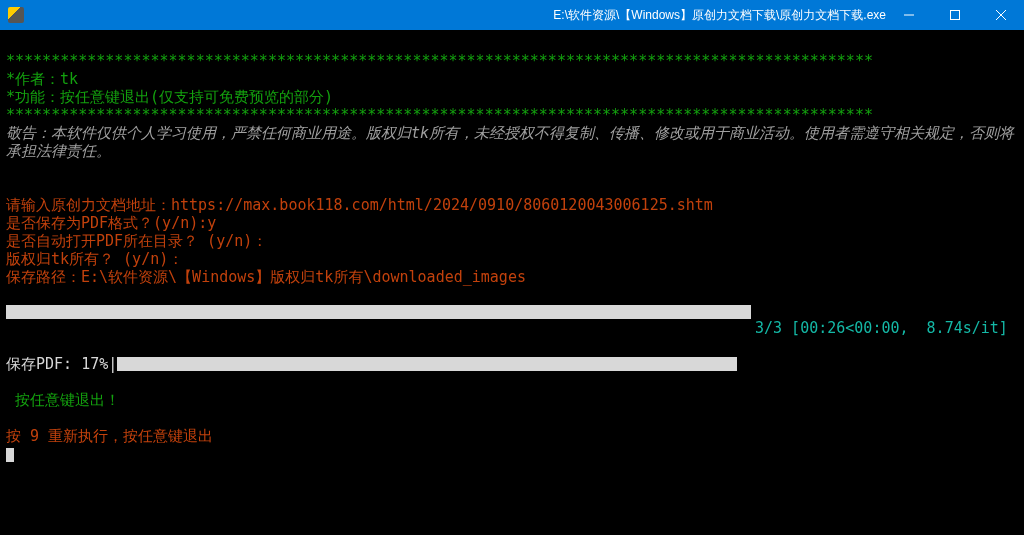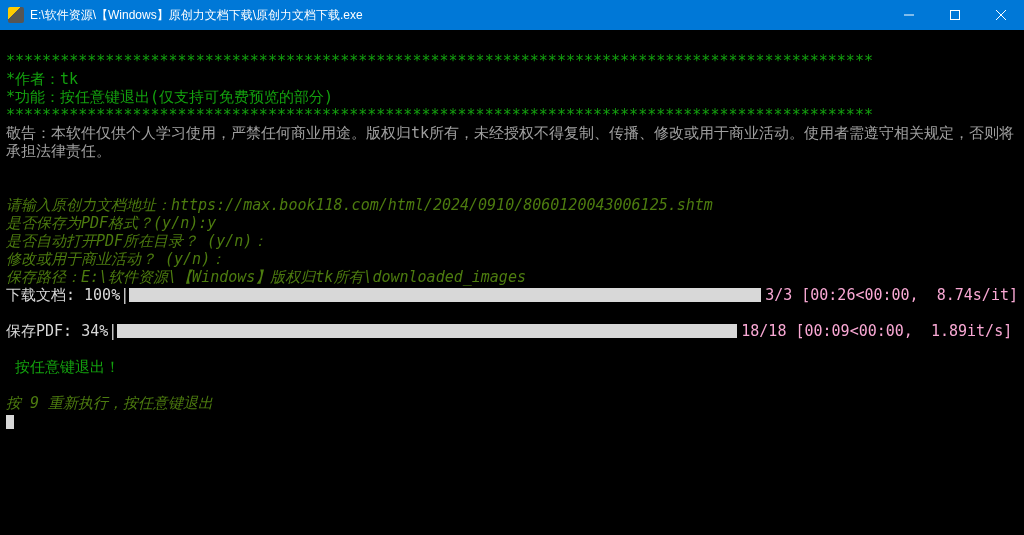--- a/index.html
+++ b/index.html
@@ -1,31 +1,31 @@
 <!DOCTYPE html>
 <html><head>
 <meta charset="utf-8">
 <style>
   * { margin: 0; padding: 0; box-sizing: border-box; }
   html, body { width: 1024px; height: 535px; overflow: hidden; font-family: "Consolas", "SimSun", monospace; }
   .window { width: 1024px; height: 535px; background: #000; display: flex; flex-direction: column; }
   .titlebar { height: 30px; background: #0078d7; display: flex; align-items: center; color: #fff; font-size: 12px; font-family: "Segoe UI", "Microsoft YaHei", sans-serif; }
   .titlebar-icon { width: 16px; height: 16px; margin: 0 6px 0 8px; background: linear-gradient(135deg,#ffcc00 0 40%,#555 40% 100%); border-radius: 2px; }
-  .titlebar-text { flex: 1; white-space: nowrap; overflow: hidden; }
+  .titlebar-text { flex: 1; white-space: nowrap; overflow: hidden; text-align: right; }
   .winbtns { display: flex; height: 100%; }
   .winbtn { width: 46px; height: 100%; display: flex; align-items: center; justify-content: center; color: #fff; font-size: 12px; }
   .winbtn svg { width: 10px; height: 10px; stroke: #fff; stroke-width: 1; fill: none; }
   .console { flex: 1; background: #000; padding: 4px 6px 6px 6px; font-size: 15px; line-height: 18px; color: #cccccc; white-space: pre; overflow: hidden; }
   .green { color: #13a10e; }
   .gray  { color: #a0a0a0; }
-  .white { color: #4d7c0f; font-style: italic; }
+  .white { color: #c2410c; }
   .barline { display: flex; align-items: center; }
   .barlabel { color: #d8d8d8; }
   .bar { display: inline-block; height: 14px; background: #d8d8d8; vertical-align: middle; }
-  .barstats { color: #f9a8d4; margin-left: 4px; }
+  .barstats { color: #14b8a6; margin-left: 4px; margin-top: 33px; }
   .cursor { display: inline-block; width: 8px; height: 14px; background: #d8d8d8; vertical-align: middle; }
 </style>
 </head>
 <body>
 
 <div class="window">
   <div class="titlebar">
     <div class="titlebar-icon"></div>
     <div class="titlebar-text">E:\软件资源\【Windows】原创力文档下载\原创力文档下载.exe</div>
     <div class="winbtns">
@@ -46,25 +46,25 @@
           </svg>
         </div>
     </div>
   </div>
 
   <div class="console">
 <span class="green">************************************************************************************************</span>
 <span class="green">*作者：tk</span>
 <span class="green">*功能：按任意键退出(仅支持可免费预览的部分)</span>
 <span class="green">************************************************************************************************</span>
-<span class="gray" style="white-space:pre-wrap;display:block;">敬告：本软件仅供个人学习使用，严禁任何商业用途。版权归tk所有，未经授权不得复制、传播、修改或用于商业活动。使用者需遵守相关规定，否则将承担法律责任。</span>
+<span class="gray" style="white-space:pre-wrap;display:block;font-style:italic;">敬告：本软件仅供个人学习使用，严禁任何商业用途。版权归tk所有，未经授权不得复制、传播、修改或用于商业活动。使用者需遵守相关规定，否则将承担法律责任。</span>
 <span style="display:block;height:18px;"></span><span class="white">请输入原创力文档地址：https://max.book118.com/html/2024/0910/8060120043006125.shtm</span>
 <span class="white">是否保存为PDF格式？(y/n):y</span>
 <span class="white">是否自动打开PDF所在目录？ (y/n)：</span>
-<span class="white">修改或用于商业活动？ (y/n)：</span>
+<span class="white">版权归tk所有？ (y/n)：</span>
 <span class="white">保存路径：E:\软件资源\【Windows】版权归tk所有\downloaded_images</span>
-<span class="barline"><span class="barlabel">下载文档: 100%|</span><span class="bar" style="width:745px"></span><span class="barstats">3/3 [00:26&lt;00:00,  8.74s/it]</span></span>
-<span class="barline"><span class="barlabel">保存PDF: 34%|</span><span class="bar" style="width:620px"></span><span class="barstats">18/18 [00:09&lt;00:00,  1.89it/s]</span></span>
+<span class="barline"><span class="bar" style="width:745px"></span><span class="barstats">3/3 [00:26&lt;00:00,  8.74s/it]</span></span>
+<span class="barline"><span class="barlabel">保存PDF: 17%|</span><span class="bar" style="width:620px"></span></span>
 <span class="green"> 按任意键退出！</span>
 <span style="display:block;height:18px;"></span><span class="white">按 9 重新执行，按任意键退出</span>
 <span class="cursor"></span>
   </div>
 </div>
 
 </body></html>

